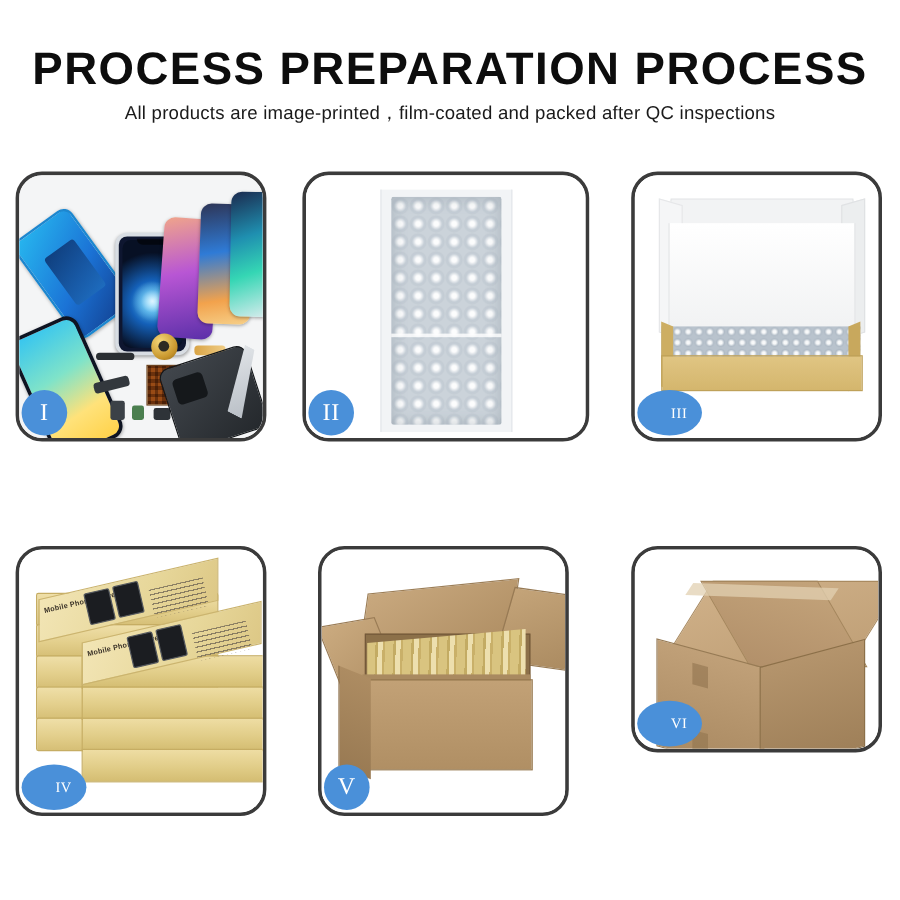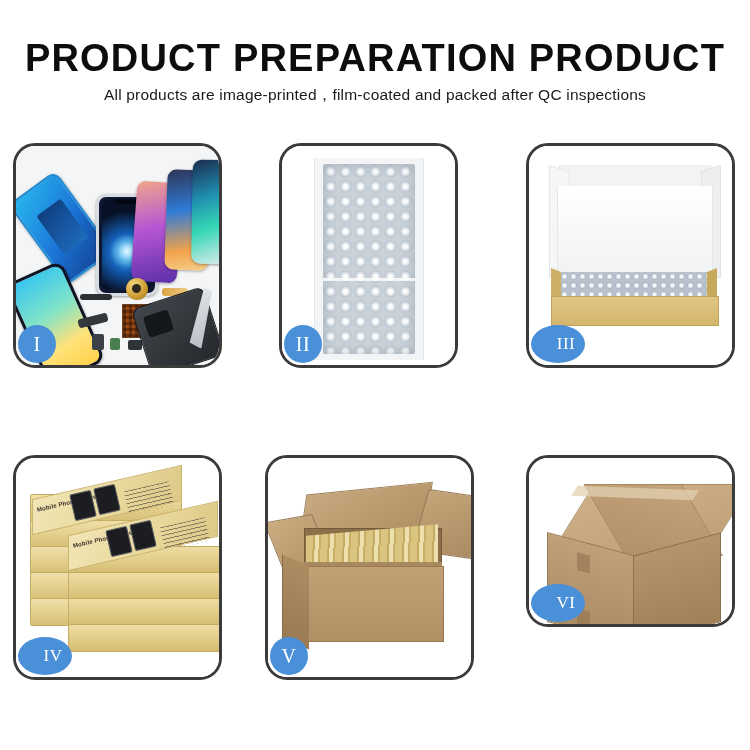--- a/index.html
+++ b/index.html
@@ -39,21 +39,21 @@
   .grid{position:absolute;left:0;top:0;width:750px;height:750px;}
   .panel{
     position:absolute;
     border:3px solid #3b3b3b;
     border-radius:22px;
     background:#ffffff;
     overflow:hidden;
     box-sizing:border-box;
   }
   .p1{left:13px;  top:143px; width:209px; height:225px;}
-  .p2{left:279px; top:143px; width:179px; height:225px;}
+  .p2{left:252px; top:143px; width:239px; height:225px;}
   .p3{left:526px; top:143px; width:209px; height:225px;}
   .p4{left:13px;  top:455px; width:209px; height:225px;}
   .p5{left:265px; top:455px; width:209px; height:225px;}
   .p6{left:526px; top:455px; width:209px; height:172px;}
 
   .scene{position:absolute;inset:0;overflow:hidden;}
 
   
   .badge{
     position:absolute;
@@ -62,21 +62,21 @@
     border-radius:50%;
     background:#4a90d9;
     color:#ffffff;
     display:flex;align-items:center;justify-content:center;
     font-family:"Liberation Serif", serif;
     font-size:20px;
     letter-spacing:.5px;
     z-index:30;
     user-select:none;
   }
-  .badge.sm{font-size:17px;padding-left:16px;}
+  .badge.sm{font-size:12px;padding-left:16px;}
 
   
   .p1 .scene{background:#f4f5f6;}
   .ph{position:absolute;border-radius:9px;overflow:hidden;box-shadow:0 1px 3px rgba(0,0,0,.35);}
   .ph i{position:absolute;left:50%;top:2px;transform:translateX(-50%);
         width:26px;height:5px;border-radius:0 0 5px 5px;background:rgba(0,0,0,.55);}
   .ph-a{left:16px;top:32px;width:54px;height:96px;
         transform:rotate(-36deg);
         background:linear-gradient(150deg,#27b7ef 0%,#1b73d6 55%,#123f8f 100%);
         border:2px solid #1d87cf;}
@@ -247,21 +247,21 @@
         border:1px solid #8c7049;transform:skewY(-15deg);}
   .c6seamA{position:absolute;left:48px;top:96px;width:13px;height:18px;background:rgba(140,112,74,.55);transform:skewY(15deg);}
   .c6seamB{position:absolute;left:48px;top:152px;width:13px;height:16px;background:rgba(140,112,74,.5);transform:skewY(15deg);}
 </style>
 </head>
 <body>
 
 <div class="page">
 
   <div class="header">
-    <h1 class="title">PRODUCT PREPARATION PRODUCT</h1>
+    <h1 class="title">PROCESS PREPARATION PROCESS</h1>
     <p class="subtitle">All products are image-printed，film-coated and packed after QC inspections</p>
   </div>
 
   <div class="grid">
 
     <div class="panel p1">
       <div class="scene">
         <div class="ph ph-a"></div>
         <div class="ph ph-b">
             <i></i>

